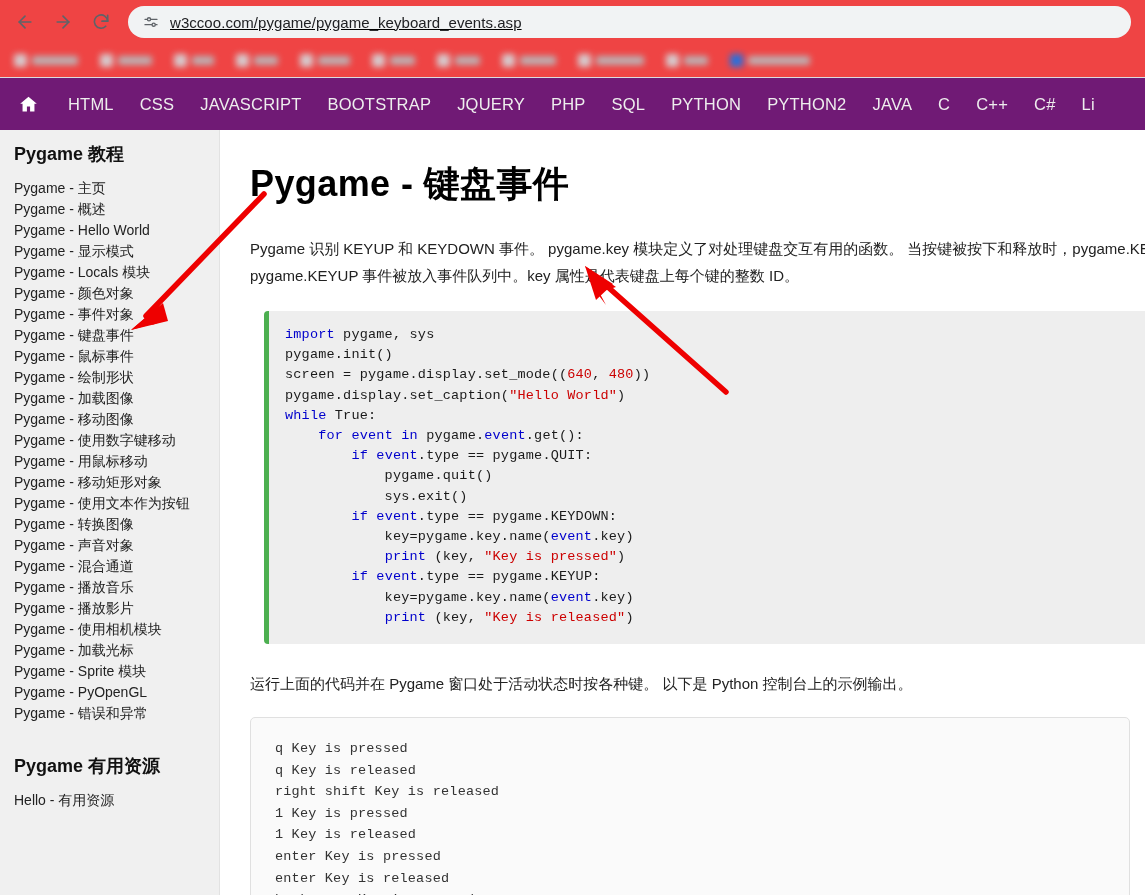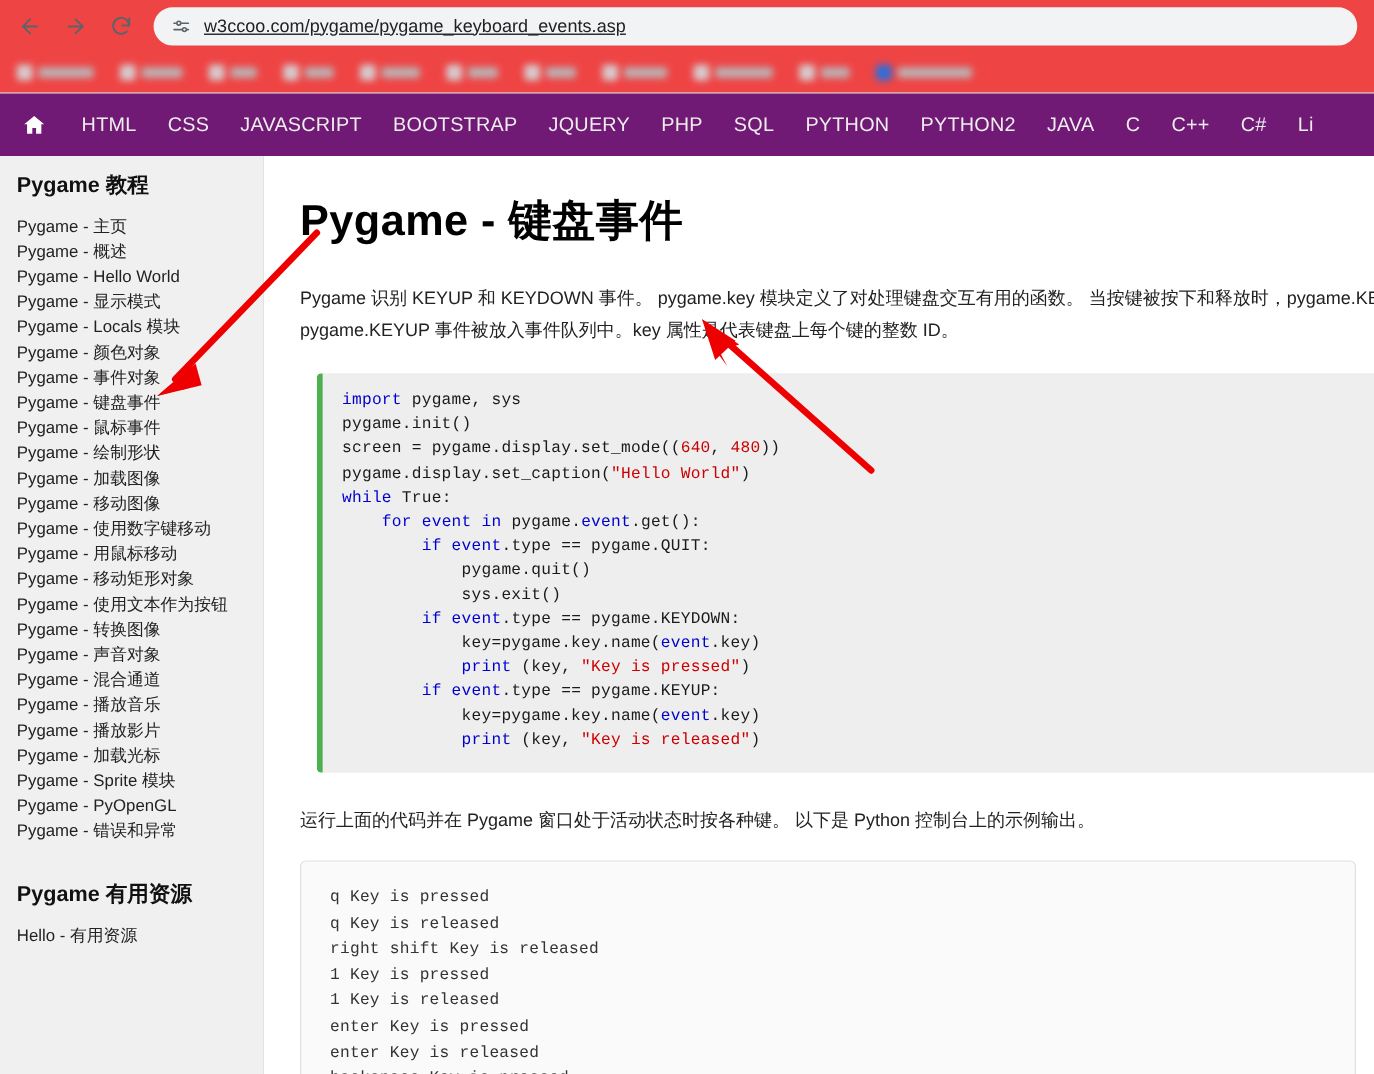--- a/index.html
+++ b/index.html
@@ -369,20 +369,21 @@
       <a href="#">Pygame - 移动图像</a>
       <a href="#">Pygame - 使用数字键移动</a>
       <a href="#">Pygame - 用鼠标移动</a>
       <a href="#">Pygame - 移动矩形对象</a>
       <a href="#">Pygame - 使用文本作为按钮</a>
       <a href="#">Pygame - 转换图像</a>
       <a href="#">Pygame - 声音对象</a>
       <a href="#">Pygame - 混合通道</a>
       <a href="#">Pygame - 播放音乐</a>
       <a href="#">Pygame - 播放影片</a>
+      <a href="#">Pygame - 使用相机模块</a>
       <a href="#">Pygame - 加载光标</a>
       <a href="#">Pygame - Sprite 模块</a>
       <a href="#">Pygame - PyOpenGL</a>
       <a href="#">Pygame - 错误和异常</a>
     </div>
     <h2 class="res">Pygame 有用资源</h2>
     <div>
       <a href="#">Hello - 有用资源</a>
     </div>
     <div class="sb-scrollbar">

